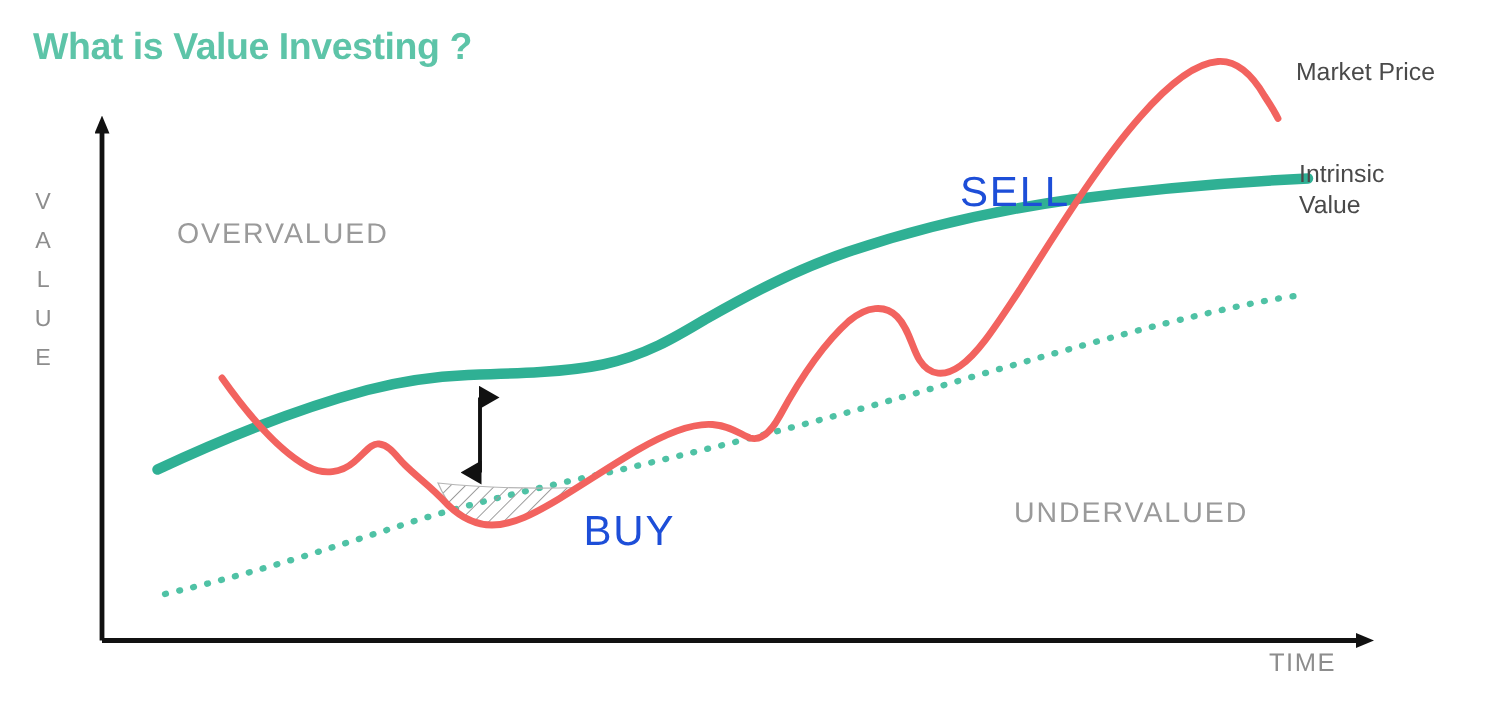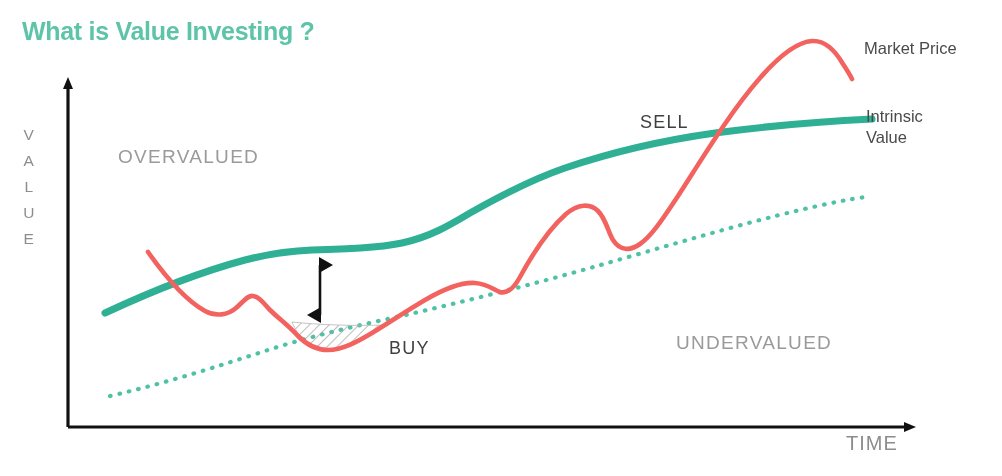--- a/index.html
+++ b/index.html
@@ -40,37 +40,37 @@
     color: #8d8d8d;
     line-height: 26px;
     text-align: center;
     letter-spacing: 0.5px;
   }
   .axis-label-y span { display: block; }
   .axis-label-x {
     position: absolute;
     left: 846px;
     top: 432px;
-    font-size: 20px;
+    font-size: 17px;
     color: #8d8d8d;
     letter-spacing: 1px;
   }
   .zone-label {
     position: absolute;
     font-size: 19px;
     color: #9a9a9a;
     letter-spacing: 1.3px;
     white-space: nowrap;
   }
   .zone-overvalued { left: 118px; top: 146px; }
   .zone-undervalued { left: 676px; top: 332px; }
   .action-label {
     position: absolute;
-    font-size: 18px;
-    color: #404040;
+    font-size: 28px;
+    color: #1d4ed8;
     letter-spacing: 1.2px;
     white-space: nowrap;
   }
   .action-sell { left: 640px; top: 112px; }
   .action-buy  { left: 389px; top: 338px; }
   .series-label {
     position: absolute;
     font-size: 16.5px;
     color: #4a4a4a;
     line-height: 21px;

